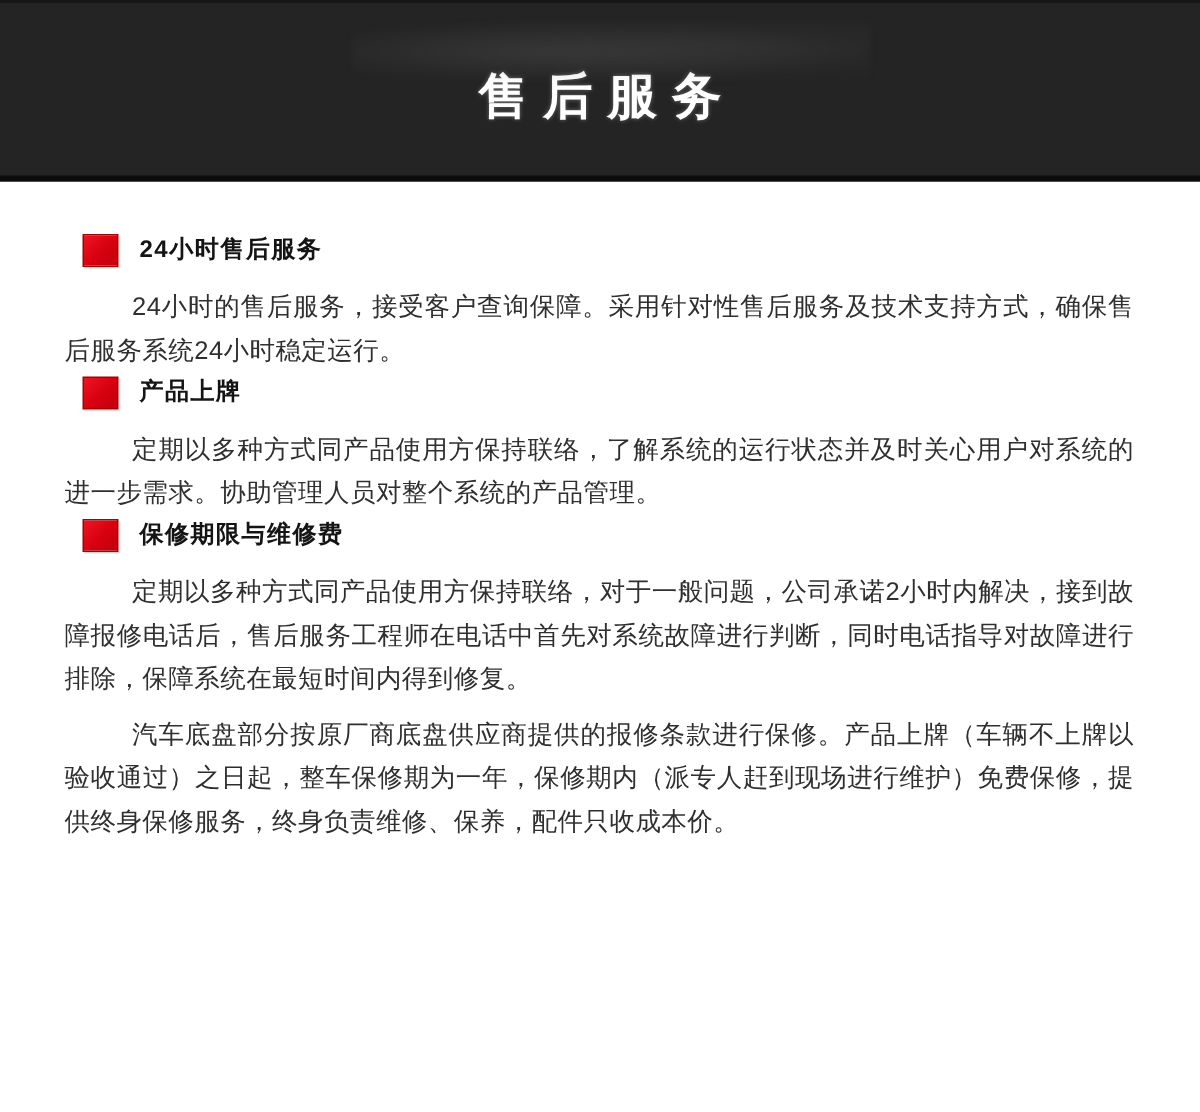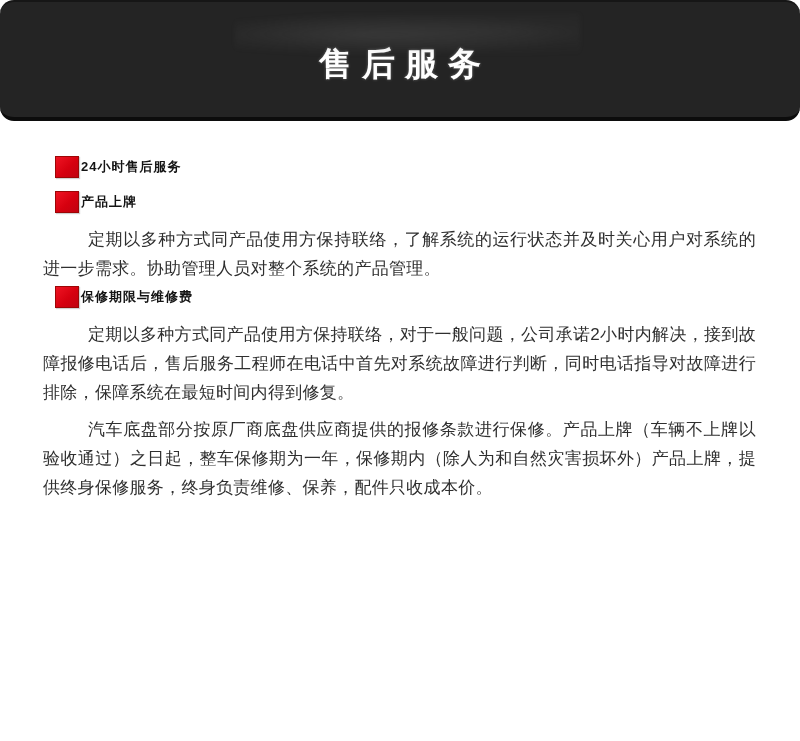--- a/index.html
+++ b/index.html
@@ -17,21 +17,20 @@
   .title-band {
     position: relative;
     height: 121px;
     background: #242424;
     border-top: 2px solid #161616;
     border-bottom: 4px solid #0c0c0c;
     display: flex;
     align-items: center;
     justify-content: center;
     overflow: hidden;
-    border-radius: 14px;
   }
   .band-title {
     color: #ffffff;
     font-size: 33px;
     font-weight: bold;
     letter-spacing: 10px;
     padding-left: 10px; 
     margin-top: 10px;
     text-shadow: 0 0 3px rgba(255,255,255,0.35);
   }
@@ -63,22 +62,22 @@
   .bullet {
     width: 24px;
     height: 22px;
     margin-left: 12px;
     background: linear-gradient(135deg, #ef1423 0%, #d6000f 55%, #c00210 100%);
     border: 1px solid #9d0606;
     box-shadow: 1px 1px 1px rgba(120,120,120,0.35);
     flex: 0 0 auto;
   }
   .sec-title {
-    margin-left: 2px;
-    font-size: 13px;
+    margin-left: 14px;
+    font-size: 16px;
     font-weight: bold;
     color: #141414;
     letter-spacing: 1px;
     line-height: 23px;
   }
 
   .para {
     margin: 0 0 2px 0;
     font-size: 17px;
     line-height: 29px;
@@ -96,35 +95,36 @@
   <div class="band-title">售后服务</div>
 </div>
 
 <div class="content">
 
   <div class="section">
     <div class="sec-head">
       <span class="bullet"></span>
       <span class="sec-title">24小时售后服务</span>
     </div>
+    <p class="para">24小时的售后服务，接受客户查询保障。采用针对性售后服务及技术支持方式，确保售后服务系统24小时稳定运行。</p>
   </div>
 
   <div class="section">
     <div class="sec-head">
       <span class="bullet"></span>
       <span class="sec-title">产品上牌</span>
     </div>
     <p class="para">定期以多种方式同产品使用方保持联络，了解系统的运行状态并及时关心用户对系统的进一步需求。协助管理人员对整个系统的产品管理。</p>
   </div>
 
   <div class="section">
     <div class="sec-head">
       <span class="bullet"></span>
       <span class="sec-title">保修期限与维修费</span>
     </div>
     <p class="para">定期以多种方式同产品使用方保持联络，对于一般问题，公司承诺2小时内解决，接到故障报修电话后，售后服务工程师在电话中首先对系统故障进行判断，同时电话指导对故障进行排除，保障系统在最短时间内得到修复。</p>
   </div>
 
   <div class="section sec-last">
-    <p class="para">汽车底盘部分按原厂商底盘供应商提供的报修条款进行保修。产品上牌（车辆不上牌以验收通过）之日起，整车保修期为一年，保修期内（除人为和自然灾害损坏外）产品上牌，提供终身保修服务，终身负责维修、保养，配件只收成本价。</p>
+    <p class="para">汽车底盘部分按原厂商底盘供应商提供的报修条款进行保修。产品上牌（车辆不上牌以验收通过）之日起，整车保修期为一年，保修期内（派专人赶到现场进行维护）免费保修，提供终身保修服务，终身负责维修、保养，配件只收成本价。</p>
   </div>
 
 </div>
 
 </body></html>

